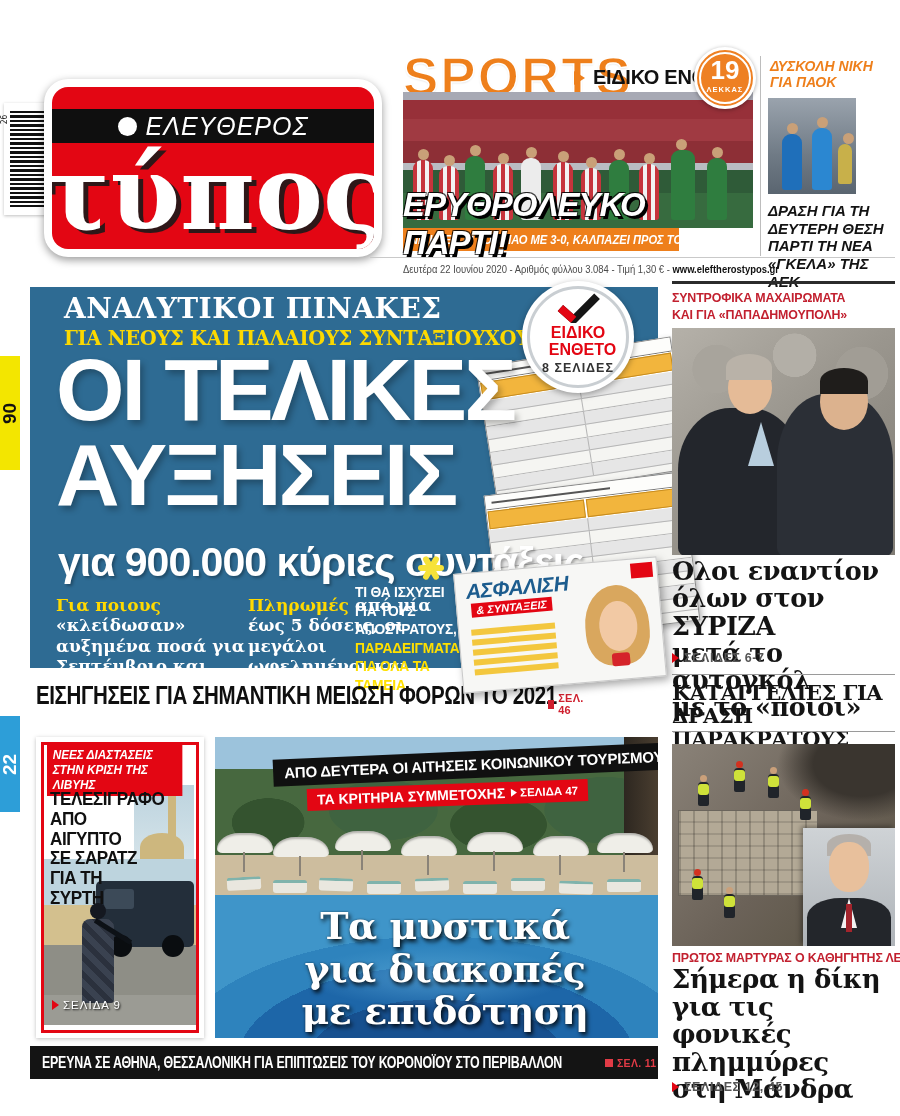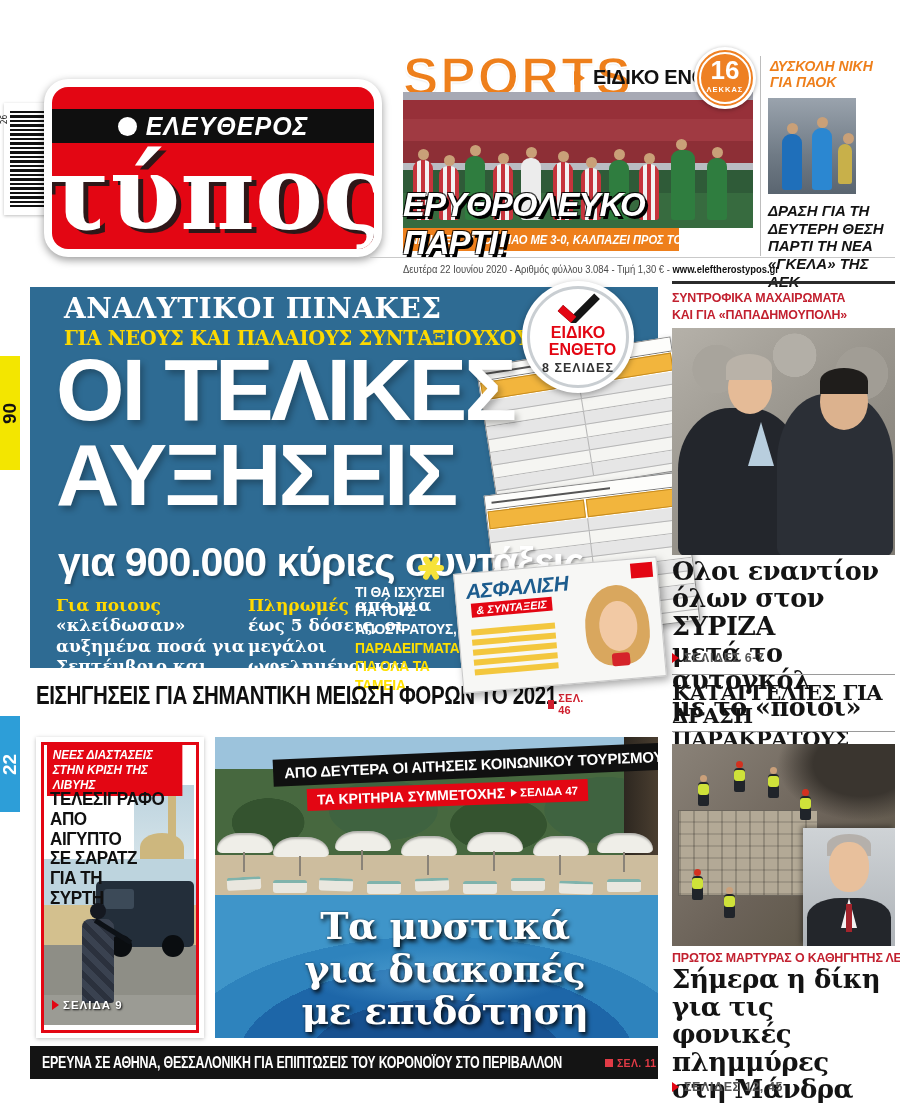--- a/index.html
+++ b/index.html
@@ -22,21 +22,21 @@
   .bc-top{position:absolute;left:-4px;top:12px;transform:rotate(-90deg);font-family:"DejaVu Sans Mono",monospace;
           font-size:8px;color:#222;}
 
   
   .logo{left:44px;top:79px;width:338px;height:178px;background:#fff;border-radius:24px;
         box-shadow:0 3px 9px rgba(0,0,0,.4);}
   .logo-red{position:absolute;inset:8px;background:#e30613;border-radius:16px;overflow:hidden;}
   .logo-band{position:absolute;left:0;right:0;top:22px;height:34px;background:#0f0f0f;
              display:flex;align-items:center;justify-content:center;gap:9px;}
   .logo-dot{width:19px;height:19px;border-radius:50%;background:#fff;}
-  .logo-top{color:#fff;font-style:italic;font-weight:700;font-size:25px;letter-spacing:1px;}
+  .logo-top{color:#fff;font-style:italic;font-weight:400;font-size:25px;letter-spacing:1px;}
   .logo-main{position:absolute;left:0;right:0;top:50px;bottom:0;display:flex;align-items:center;justify-content:center;
              font-family:"DejaVu Serif",serif;font-weight:bold;font-size:102px;color:#fff;line-height:1;
              text-shadow:5px 4px 0 rgba(25,25,25,.9);}
 
   
   .sports-logo{left:403px;top:46px;font-size:53px;font-weight:900;color:#ee7f1b;letter-spacing:2px;
                -webkit-text-stroke:1.5px #fff;text-shadow:0 1px 2px rgba(0,0,0,.15);}
   .insert-row{left:574px;top:66px;display:flex;align-items:center;gap:8px;}
   .tri-orange{width:0;height:0;border-left:11px solid #ee7f1b;border-top:7px solid transparent;border-bottom:7px solid transparent;}
   .insert-label{font-weight:900;font-size:20px;color:#111;letter-spacing:-0.3px;}
@@ -142,21 +142,21 @@
      background:linear-gradient(to bottom,#bdd4de 0 28%,#d3c08e 28% 52%,#8e8e86 52% 82%,#9b9b94 82% 100%);}
   .truck{position:absolute;left:52px;top:22px;width:98px;height:66px;background:#232e3a;border-radius:5px;}
   .truck::before{content:"";position:absolute;left:8px;top:8px;width:30px;height:20px;background:#3c4a58;border-radius:3px;}
   .wheel{position:absolute;width:22px;height:22px;border-radius:50%;background:#0a0d10;}
   .soldier-head{position:absolute;left:46px;top:44px;width:16px;height:16px;border-radius:50%;background:#141820;}
   .soldier-body{position:absolute;left:38px;top:60px;width:32px;height:84px;border-radius:8px 8px 3px 3px;
      background:repeating-linear-gradient(45deg,#3a4250 0 6px,#2b313d 6px 12px);}
   .rifle{position:absolute;left:48px;top:70px;width:42px;height:5px;background:#0d1116;transform:rotate(32deg);}
   .libya-page{position:absolute;left:8px;bottom:14px;display:flex;align-items:center;gap:4px;z-index:4;}
   .tri-red-s{width:0;height:0;border-left:7px solid #e30613;border-top:5px solid transparent;border-bottom:5px solid transparent;}
-  .libya-page span{color:#fff;font-weight:700;font-size:11.5px;letter-spacing:1px;text-shadow:1px 1px 2px #000;}
+  .libya-page span{color:#fff;font-weight:400;font-size:11.5px;letter-spacing:1px;text-shadow:1px 1px 2px #000;}
 
   
   .tour{left:215px;top:737px;width:443px;height:301px;overflow:hidden;background:#b9d4e6;}
   .tour-trees{position:absolute;left:0;top:0;width:100%;height:122px;
      background:radial-gradient(60px 40px at 12% 70%,#34532f 60%,transparent 61%),
                 radial-gradient(90px 50px at 38% 60%,#3f6340 60%,transparent 61%),
                 radial-gradient(80px 45px at 64% 72%,#34532f 60%,transparent 61%),
                 radial-gradient(100px 55px at 88% 60%,#3f6340 60%,transparent 61%),
                 linear-gradient(to bottom,#9cc3dc 0 26%,#47683f 26% 100%);}
   .tour-palm{position:absolute;right:0;top:0;width:34px;height:190px;background:linear-gradient(90deg,#2d2720,#4a3e30);}
@@ -261,21 +261,21 @@
     </div>
   </div>
 
   <div class="abs sports-logo">SPORTS</div>
   <div class="abs insert-row">
     <span class="tri-orange"></span>
     <span class="insert-label">ΕΙΔΙΚΟ ΕΝΘΕΤΟ</span>
   </div>
   <div class="abs badge16">
     <div class="ring"></div>
-    <div class="n">16</div>
+    <div class="n">19</div>
     <div class="s">ΛΕΚΚΑΣ</div>
   </div>
   <div class="abs sports-photo">
     <span class="pl oly" style="left:10px;height:60px;"></span>
     <span class="pl oly" style="left:36px;height:54px;"></span>
     <span class="pl pao" style="left:62px;height:64px;"></span>
     <span class="pl oly" style="left:90px;height:56px;"></span>
     <span class="pl whitekit" style="left:118px;height:62px;"></span>
     <span class="pl oly" style="left:150px;height:58px;"></span>
     <span class="pl oly" style="left:178px;height:52px;"></span>

